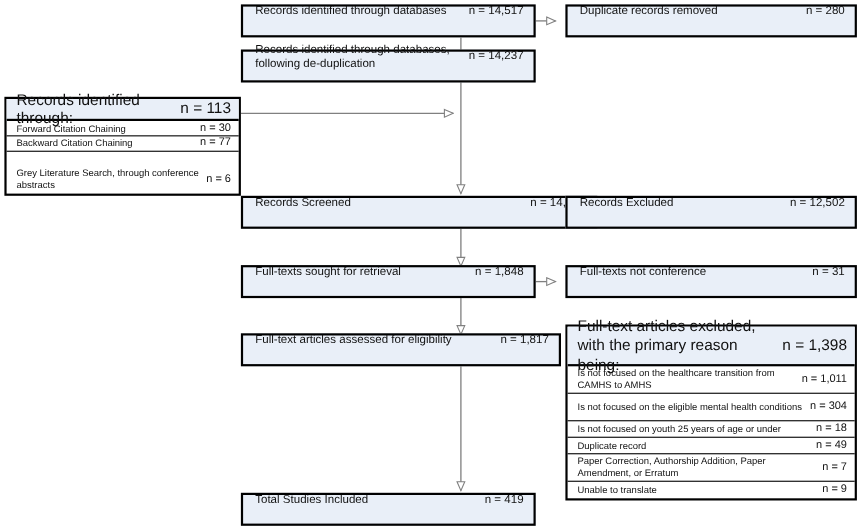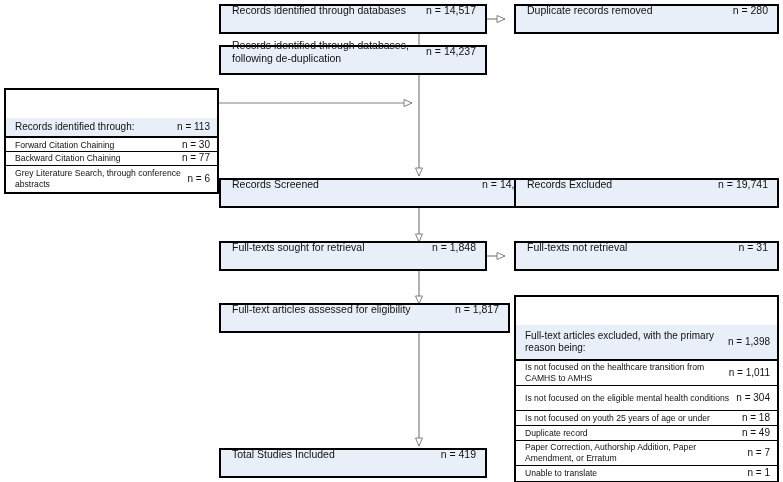--- a/index.html
+++ b/index.html
@@ -66,23 +66,22 @@
     box-sizing: border-box;
     border-bottom: 1px solid #000000;
     padding: 0 7px 0 9px;
     line-height: 1.24;
   }
   .tbl .row:last-child {
     border-bottom: none;
   }
   .tbl .row.head {
     background: #e9eff8;
-    font-size: 10px;
+    font-size: 14px;
     border-bottom: 2px solid #000000;
-    margin-top: 28px;
   }
   .tbl .row .label {
     flex: 1 1 auto;
     padding-right: 6px;
   }
   .tbl .row .value {
     flex: 0 0 auto;
     text-align: right;
     white-space: nowrap;
   }
@@ -150,43 +149,43 @@
       <span class="value">n = 113</span>
     </div>
     <div class="row sub" style="height:14px;align-items:flex-end;">
       <span class="label">Forward Citation Chaining</span>
       <span class="value">n = 30</span>
     </div>
     <div class="row sub" style="height:14px;">
       <span class="label">Backward Citation Chaining</span>
       <span class="value">n = 77</span>
     </div>
-    <div class="row sub" style="height:26px;">
+    <div class="row sub" style="height:26px;margin-top:12px;">
       <span class="label">Grey Literature Search, through conference abstracts</span>
       <span class="value">n = 6</span>
     </div>
   </div>
 
   <div class="box" style="left:219px; top:178px; width:324px; height:30px;">
     <span class="label">Records Screened</span>
     <span class="value">n = 14,350</span>
   </div>
 
   <div class="box" style="left:514px; top:178px; width:265px; height:30px;">
     <span class="label">Records Excluded</span>
-    <span class="value">n = 19,741</span>
+    <span class="value">n = 12,502</span>
   </div>
 
   <div class="box" style="left:219px; top:241px; width:268px; height:30px;">
     <span class="label">Full-texts sought for retrieval</span>
     <span class="value">n = 1,848</span>
   </div>
 
   <div class="box" style="left:514px; top:241px; width:265px; height:30px;">
-    <span class="label">Full-texts not retrieval</span>
+    <span class="label">Full-texts not conference</span>
     <span class="value">n = 31</span>
   </div>
 
   <div class="box" style="left:219px; top:303px; width:291px; height:30px;">
     <span class="label">Full-text articles assessed for eligibility</span>
     <span class="value">n = 1,817</span>
   </div>
 
   <div class="tbl" style="left:514px; top:295px; width:265px;">
     <div class="row head" style="height:36px;">
@@ -208,21 +207,21 @@
     <div class="row sub" style="height:15px;">
       <span class="label">Duplicate record</span>
       <span class="value">n = 49</span>
     </div>
     <div class="row sub" style="height:25px;">
       <span class="label">Paper Correction, Authorship Addition, Paper Amendment, or Erratum</span>
       <span class="value">n = 7</span>
     </div>
     <div class="row sub" style="height:15px;">
       <span class="label">Unable to translate</span>
-      <span class="value">n = 1</span>
+      <span class="value">n = 9</span>
     </div>
   </div>
 
   <div class="box" style="left:219px; top:448px; width:268px; height:30px;">
     <span class="label">Total Studies Included</span>
     <span class="value">n = 419</span>
   </div>
 
 </div>
 

